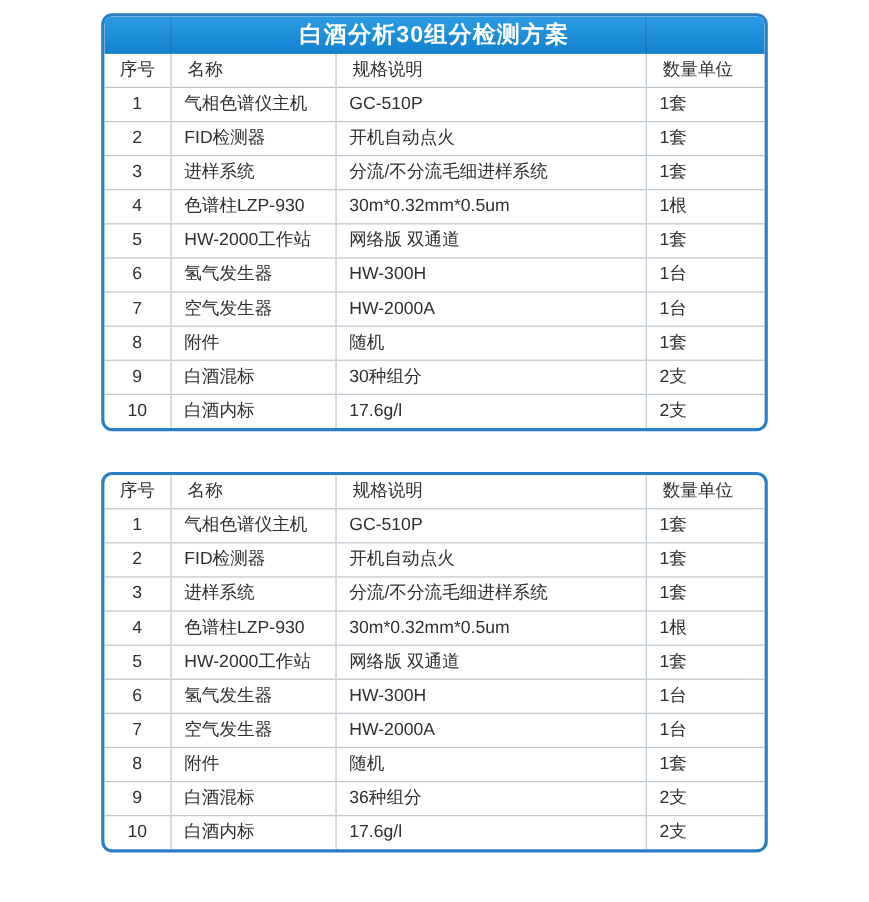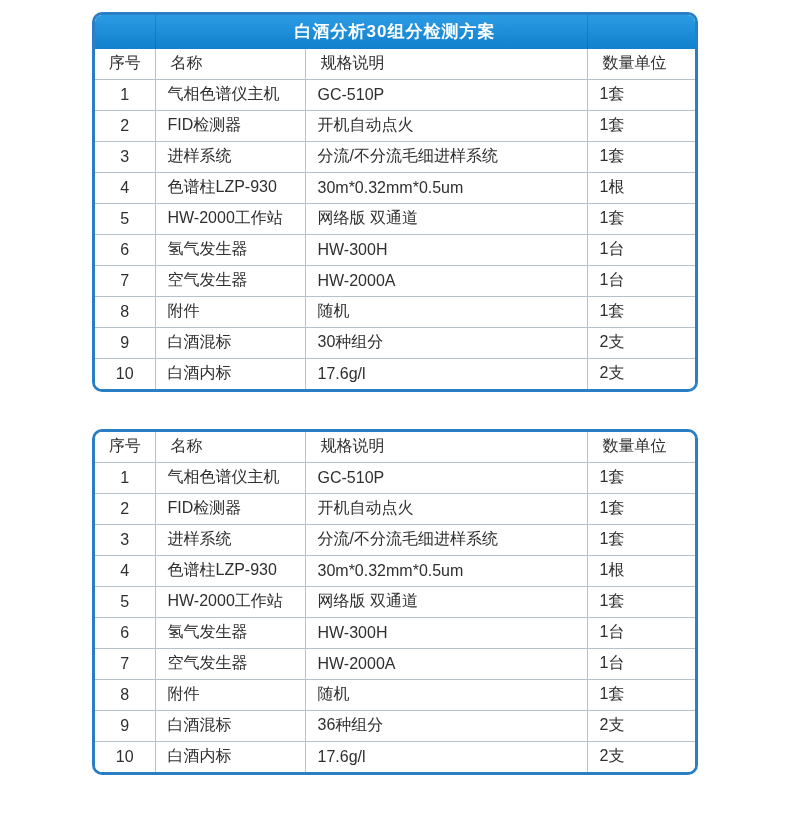--- a/index.html
+++ b/index.html
@@ -26,21 +26,21 @@
   .title-bar {
     position: relative;
     height: 34px;
     background: linear-gradient(180deg, #2b9ce4 0%, #1180cd 100%);
     display: flex;
     align-items: center;
     justify-content: center;
   }
   .title-text {
     color: #ffffff;
-    font-size: 17px;
+    font-size: 21px;
     font-weight: 700;
     letter-spacing: 1px;
     line-height: 34px;
   }
   .title-divider {
     position: absolute;
     top: 0; bottom: 0;
     width: 1px;
     background: rgba(0,0,0,0.14);
   }

